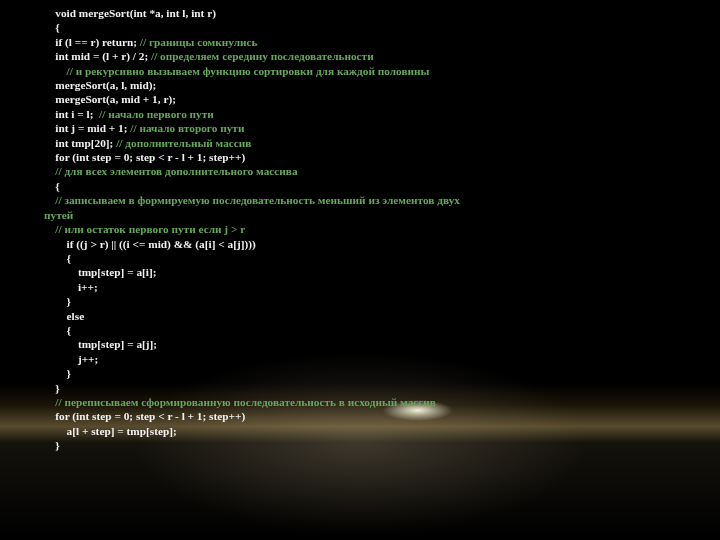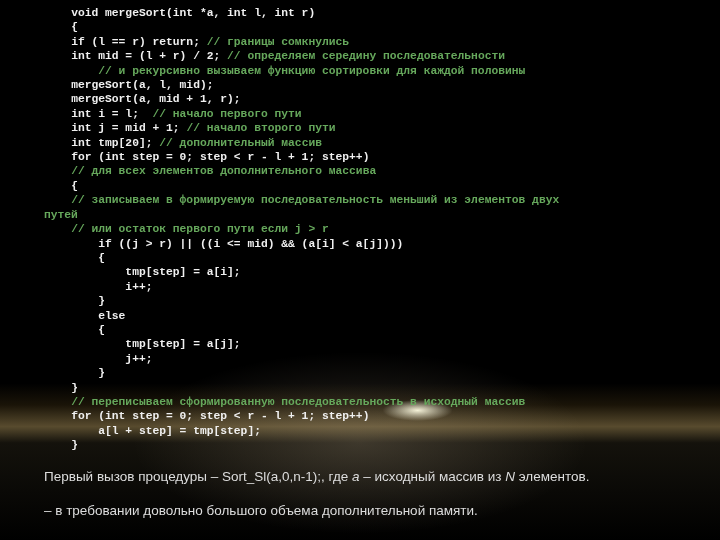--- a/index.html
+++ b/index.html
@@ -1,27 +1,26 @@
 <!DOCTYPE html>
 <html><head>
 <meta charset="utf-8">
 <style>
   body{margin:0;background:#000;width:720px;height:540px;overflow:hidden;font-family:Arial,sans-serif;position:relative}
   .bg{position:absolute;inset:0;background:
     radial-gradient(ellipse 350px 140px at 50% 82%,rgba(255,230,190,.18),transparent 65%),
     radial-gradient(ellipse 50px 15px at 58% 76%,rgba(255,255,230,.95),transparent 70%),
     linear-gradient(#000 0%,#000 71%,#1a1408 75%,#584b2e 79%,#14120c 82%,#000 100%)}
-  .codewrap{position:absolute;top:6px;left:44px;right:30px;font-family:Liberation Mono, monospace;font-size:11.3px;line-height:14.4px;white-space:pre-wrap;font-weight:bold}
+  .codewrap{position:absolute;top:6px;left:44px;right:30px;font-family:Liberation Serif, serif;font-size:11.3px;line-height:14.4px;white-space:pre-wrap;font-weight:bold}
   .wh{color:#f0f0f0}.gr{color:#66a85c}
   .desc{position:absolute;left:44px;right:30px;top:468px;color:#ddd;font-size:13.5px;line-height:17px}
   .it{font-style:italic}
 </style>
 </head>
 <body>
 <div class="bg"></div>
 
 <div class="codewrap" id="code"><div><span class="wh">    </span><span class="wh">void mergeSort(int *a, int l, int r)</span></div><div><span class="wh">    </span><span class="wh">{</span></div><div><span class="wh">    </span><span class="wh">if (l == r) return; </span><span class="gr">// границы сомкнулись</span></div><div><span class="wh">    </span><span class="wh">int mid = (l + r) / 2; </span><span class="gr">// определяем середину последовательности</span></div><div><span class="gr">        </span><span class="gr">// и рекурсивно вызываем функцию сортировки для каждой половины</span></div><div><span class="wh">    </span><span class="wh">mergeSort(a, l, mid);</span></div><div><span class="wh">    </span><span class="wh">mergeSort(a, mid + 1, r);</span></div><div><span class="wh">    </span><span class="wh">int i = l;  </span><span class="gr">// начало первого пути</span></div><div><span class="wh">    </span><span class="wh">int j = mid + 1; </span><span class="gr">// начало второго пути</span></div><div><span class="wh">    </span><span class="wh">int tmp[20]; </span><span class="gr">// дополнительный массив</span></div><div><span class="wh">    </span><span class="wh">for (int step = 0; step &lt; r - l + 1; step++)</span></div><div><span class="gr">    </span><span class="gr">// для всех элементов дополнительного массива</span></div><div><span class="wh">    </span><span class="wh">{</span></div><div><span class="gr">    </span><span class="gr">// записываем в формируемую последовательность меньший из элементов двух</span></div><div><span class="gr"></span><span class="gr">путей</span></div><div><span class="gr">    </span><span class="gr">// или остаток первого пути если j &gt; r</span></div><div><span class="wh">        </span><span class="wh">if ((j &gt; r) || ((i &lt;= mid) &amp;&amp; (a[i] &lt; a[j])))</span></div><div><span class="wh">        </span><span class="wh">{</span></div><div><span class="wh">            </span><span class="wh">tmp[step] = a[i];</span></div><div><span class="wh">            </span><span class="wh">i++;</span></div><div><span class="wh">        </span><span class="wh">}</span></div><div><span class="wh">        </span><span class="wh">else</span></div><div><span class="wh">        </span><span class="wh">{</span></div><div><span class="wh">            </span><span class="wh">tmp[step] = a[j];</span></div><div><span class="wh">            </span><span class="wh">j++;</span></div><div><span class="wh">        </span><span class="wh">}</span></div><div><span class="wh">    </span><span class="wh">}</span></div><div><span class="gr">    </span><span class="gr">// переписываем сформированную последовательность в исходный массив</span></div><div><span class="wh">    </span><span class="wh">for (int step = 0; step &lt; r - l + 1; step++)</span></div><div><span class="wh">        </span><span class="wh">a[l + step] = tmp[step];</span></div><div><span class="wh">    </span><span class="wh">}</span></div></div>
 
 <div class="desc">
-<span><span>Первый вызов процедуры – Sort_Sl(a,0,n-1);, где </span><span class="it">a</span><span> – исходный массив из </span><span class="it">N</span><span> элементов.</span></span><br>
 <br>
-<span>– в требовании довольно большого объема дополнительной памяти.</span>
+<br>
 </div>
 
 </body></html>

